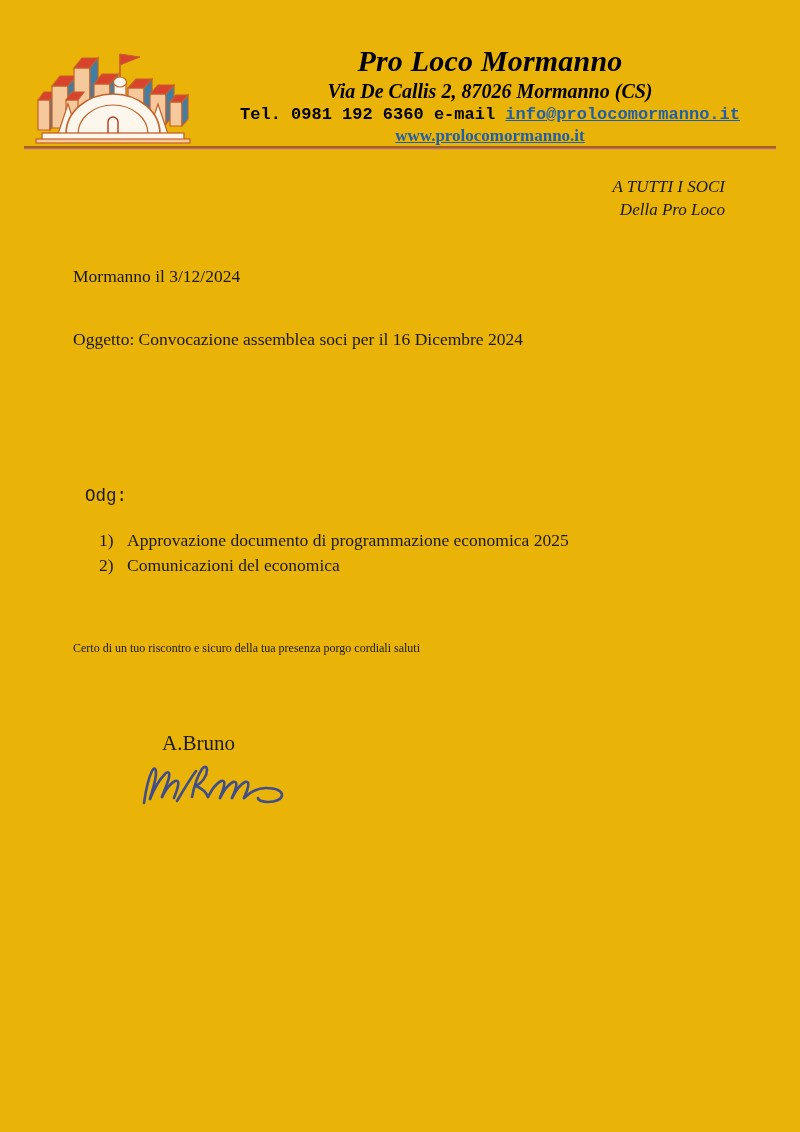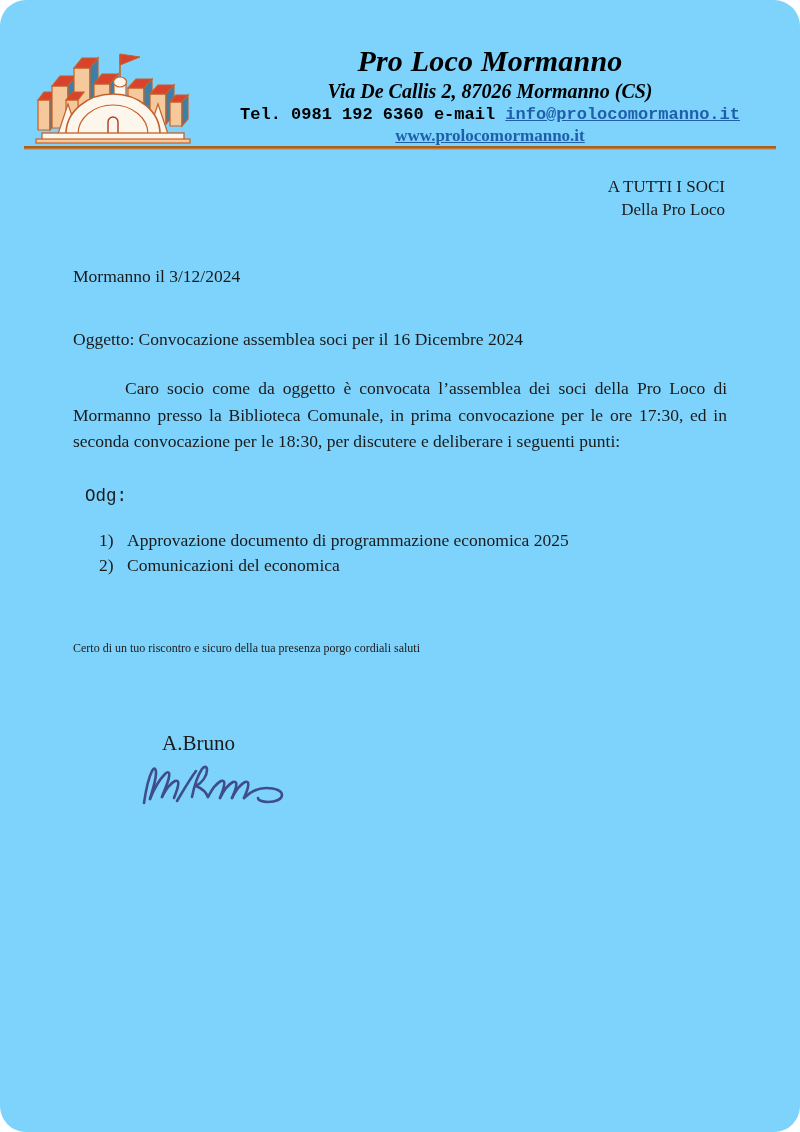--- a/index.html
+++ b/index.html
@@ -15,22 +15,21 @@
     overflow: hidden;
     font-family: "Liberation Serif", "DejaVu Serif", serif;
     color: #1a1a1a;
     -webkit-font-smoothing: antialiased;
   }
 
   .page {
     position: relative;
     width: 800px;
     height: 1132px;
-    background: #7dd3fc;
-    border-radius: 26px;
+    background: #eab308;
   }
 
   
   .letterhead {
     position: absolute;
     left: 0;
     top: 0;
     width: 800px;
     height: 150px;
   }
@@ -105,21 +104,21 @@
 
   
   .addressee {
     position: absolute;
     right: 75px;
     top: 176px;
     text-align: right;
     font-size: 17px;
     line-height: 1.35;
   }
-  .addressee div { white-space: nowrap; }
+  .addressee div { white-space: nowrap; font-style: italic; }
 
   .place-date {
     position: absolute;
     left: 73px;
     top: 266px;
     font-size: 17.5px;
   }
 
   .subject {
     position: absolute;
@@ -267,21 +266,20 @@
 
   <div class="addressee">
     <div>A TUTTI I SOCI</div>
     <div>Della Pro Loco</div>
   </div>
 
   <div class="place-date">Mormanno il 3/12/2024</div>
 
   <div class="subject">Oggetto: Convocazione assemblea soci per il 16 Dicembre 2024</div>
 
-  <div class="body-par">Caro socio come da oggetto è convocata l’assemblea dei soci della Pro Loco di Mormanno presso la Biblioteca Comunale, in prima convocazione per le ore 17:30, ed in seconda convocazione per le 18:30, per discutere e deliberare i seguenti punti:</div>
 
   <div class="odg-label">Odg:</div>
 
   <ul class="odg-list">
     <li>
       <span class="odg-num">1)</span>
       <span>Approvazione documento di programmazione economica 2025</span>
     </li>
     <li>
       <span class="odg-num">2)</span>

